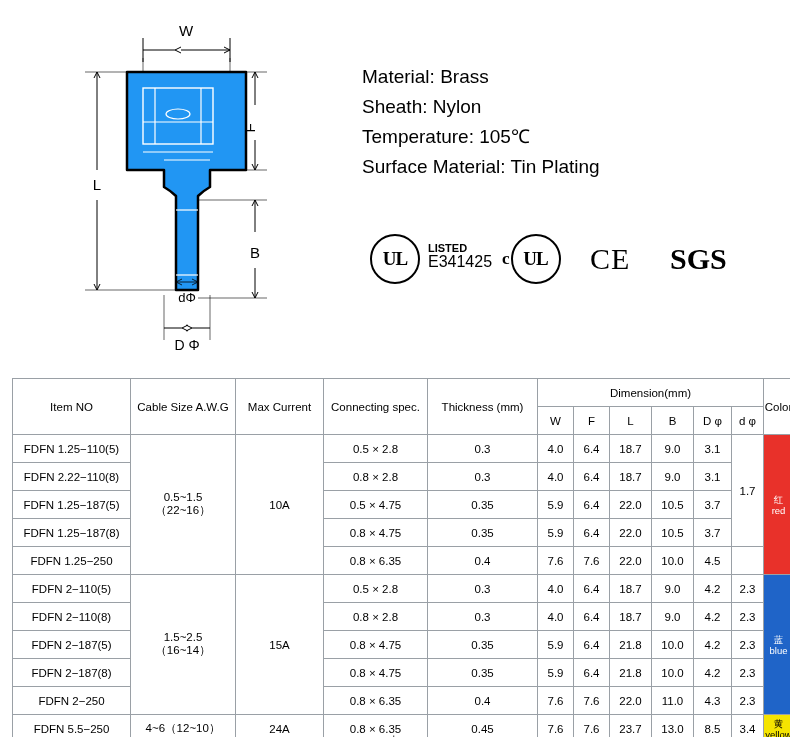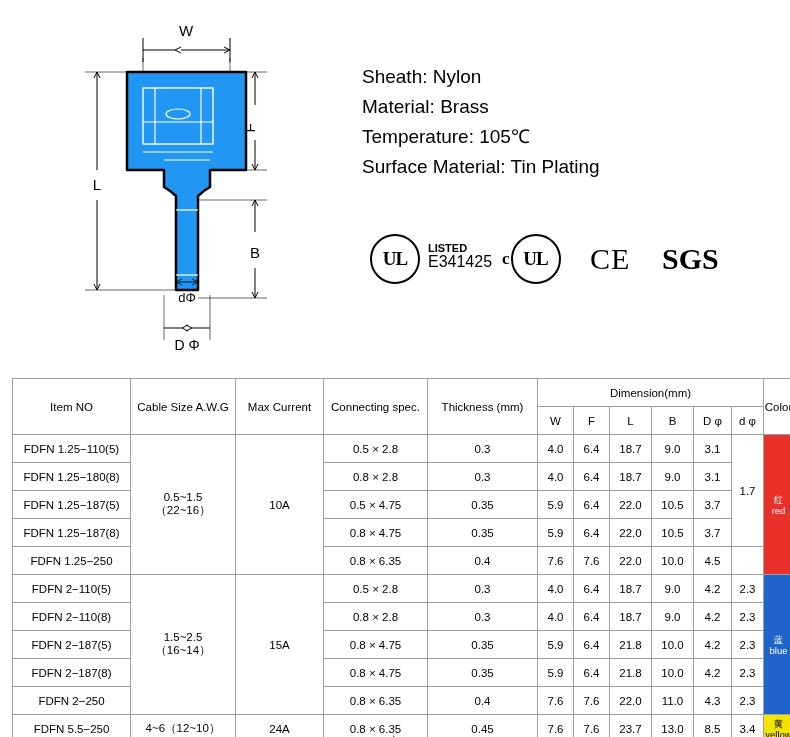--- a/index.html
+++ b/index.html
@@ -112,21 +112,21 @@
     position: absolute;
     left: 228px;
     top: 10px;
     font-family: "Liberation Serif", serif;
     font-size: 30px;
     font-weight: normal;
     letter-spacing: 1px;
   }
   .cert-sgs {
     position: absolute;
-    left: 300px;
+    left: 308px;
     top: 10px;
     font-family: "Liberation Serif", serif;
     font-size: 30px;
     font-weight: bold;
     letter-spacing: 0px;
   }
 
   
   .table-wrap {
     position: absolute;
@@ -272,22 +272,22 @@
         <line x1="155" y1="318" x2="137" y2="318" stroke="#000" stroke-width="1"></line>
         <line x1="137" y1="318" x2="131" y2="315" stroke="#000" stroke-width="1"></line>
         <line x1="137" y1="318" x2="131" y2="321" stroke="#000" stroke-width="1"></line>
         <line x1="109" y1="285" x2="109" y2="330" stroke="#000" stroke-width="0.6"></line>
         <line x1="155" y1="285" x2="155" y2="330" stroke="#000" stroke-width="0.6"></line>
         <text x="132" y="340" font-size="14" font-family="Liberation Sans, sans-serif" text-anchor="middle">D Φ</text>
       </svg>
     </div>
 
     <div class="specs">
+      <div>Material: Brass</div>
       <div>Sheath: Nylon</div>
-      <div>Material: Brass</div>
       <div>Temperature: 105℃</div>
       <div>Surface Material: Tin Plating</div>
     </div>
 
     <div class="certs">
       <div class="cert-ul1">
         <span>UL</span>
       </div>
       <div class="cert-listed">
         <div>LISTED</div>
@@ -354,21 +354,21 @@
           <td>3.1</td>
           <td rowspan="4">1.7</td>
           <td class="color-cell" rowspan="5">
             <div class="swatch red">
               <span>红</span>
               <span>red</span>
             </div>
           </td>
         </tr>
         <tr>
-          <td class="itemno">FDFN 1.25−180(8)</td>
+          <td class="itemno">FDFN 2.22−110(8)</td>
           <td>0.8 × 2.8</td>
           <td>0.3</td>
           <td>4.0</td>
           <td>6.4</td>
           <td>18.7</td>
           <td>9.0</td>
           <td>3.1</td>
         </tr>
         <tr>
           <td class="itemno">FDFN 1.25−187(5)</td>

